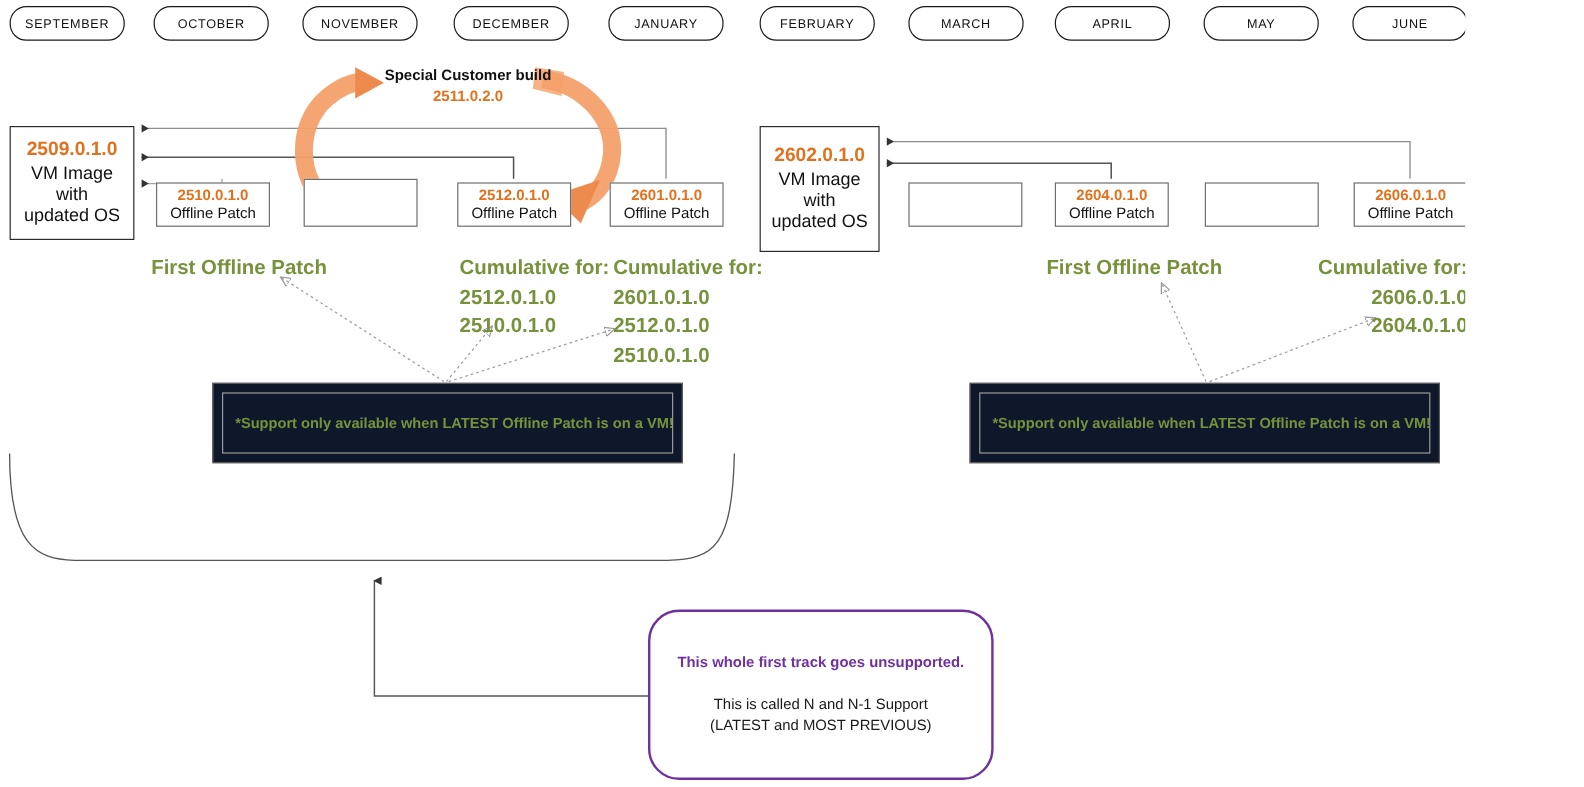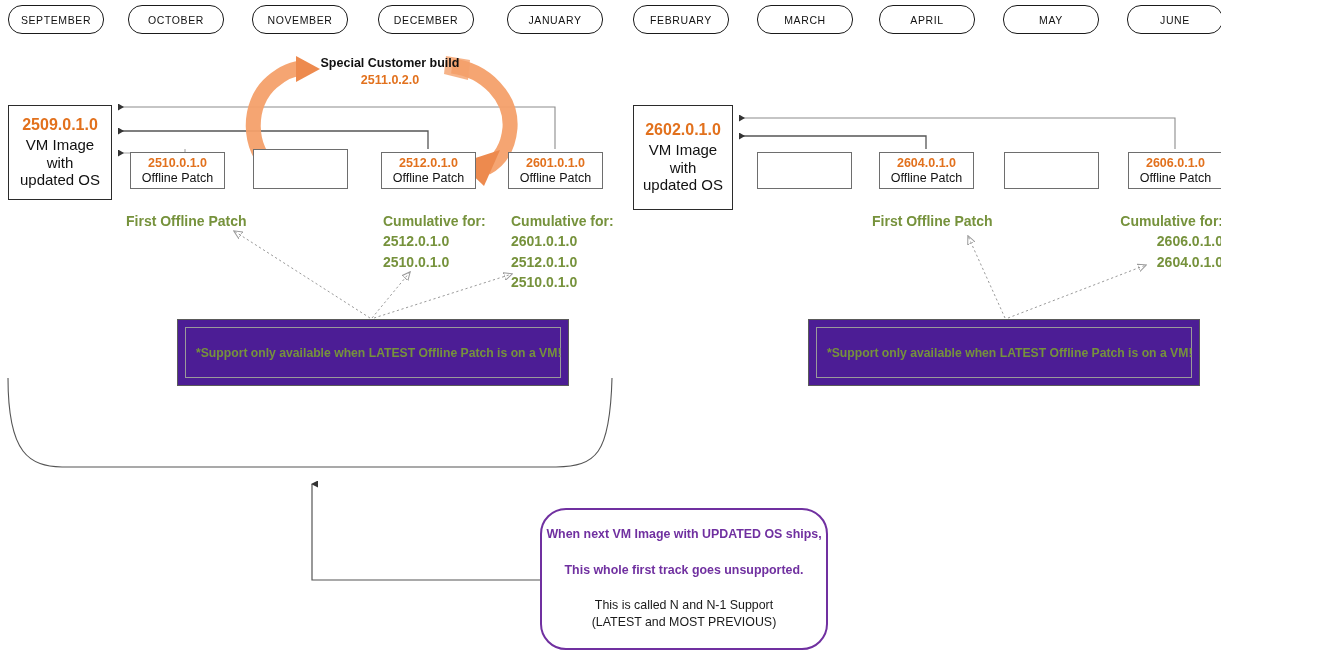--- a/index.html
+++ b/index.html
@@ -84,21 +84,21 @@
   .empty-box {
     position: absolute;
     border: 1.1px solid #6e6e6e;
     background: #ffffff;
   }
 
   
   .green-note {
     position: absolute;
     color: #76923C;
-    font-size: 14px;
+    font-size: 17px;
     font-weight: bold;
     line-height: 1.45;
     white-space: nowrap;
   }
   .green-note.ralign { text-align: right; }
 
   .special-title {
     position: absolute;
     color: #111111;
     font-weight: bold;
@@ -120,21 +120,21 @@
     color: #000000;
     font-weight: bold;
     font-size: 12.5px;
     white-space: nowrap;
   }
 
   
   .support-outer {
     position: absolute;
     border: 1.6px solid #5a5a5a;
-    background: #4c1d95;
+    background: #0f172a;
     padding: 7px;
   }
   .support-inner {
     width: 100%;
     height: 100%;
     border: 1.1px solid #9a9a9a;
     display: flex;
     align-items: center;
     justify-content: flex-start;
     padding-left: 10px;
@@ -383,19 +383,18 @@
 
   <div class="support-outer" style="left:808px; top:319px; width:392px; height:67px;">
     <div class="support-inner">
       <span class="txt">*Support only available when LATEST Offline Patch is on a VM!</span>
     </div>
   </div>
 
   <div class="future-date" style="left:1233px; top:85px;">Future Date</div>
 
   <div class="purple-box" style="left:540px; top:508px; width:288px; height:142px;">
-    <div class="l1">When next VM Image with UPDATED OS ships,</div>
     <div class="l2">This whole first track goes unsupported.</div>
     <div class="l3">This is called N and N-1 Support</div>
     <div class="l4">(LATEST and MOST PREVIOUS)</div>
   </div>
 
 </div>
 
 </body></html>

